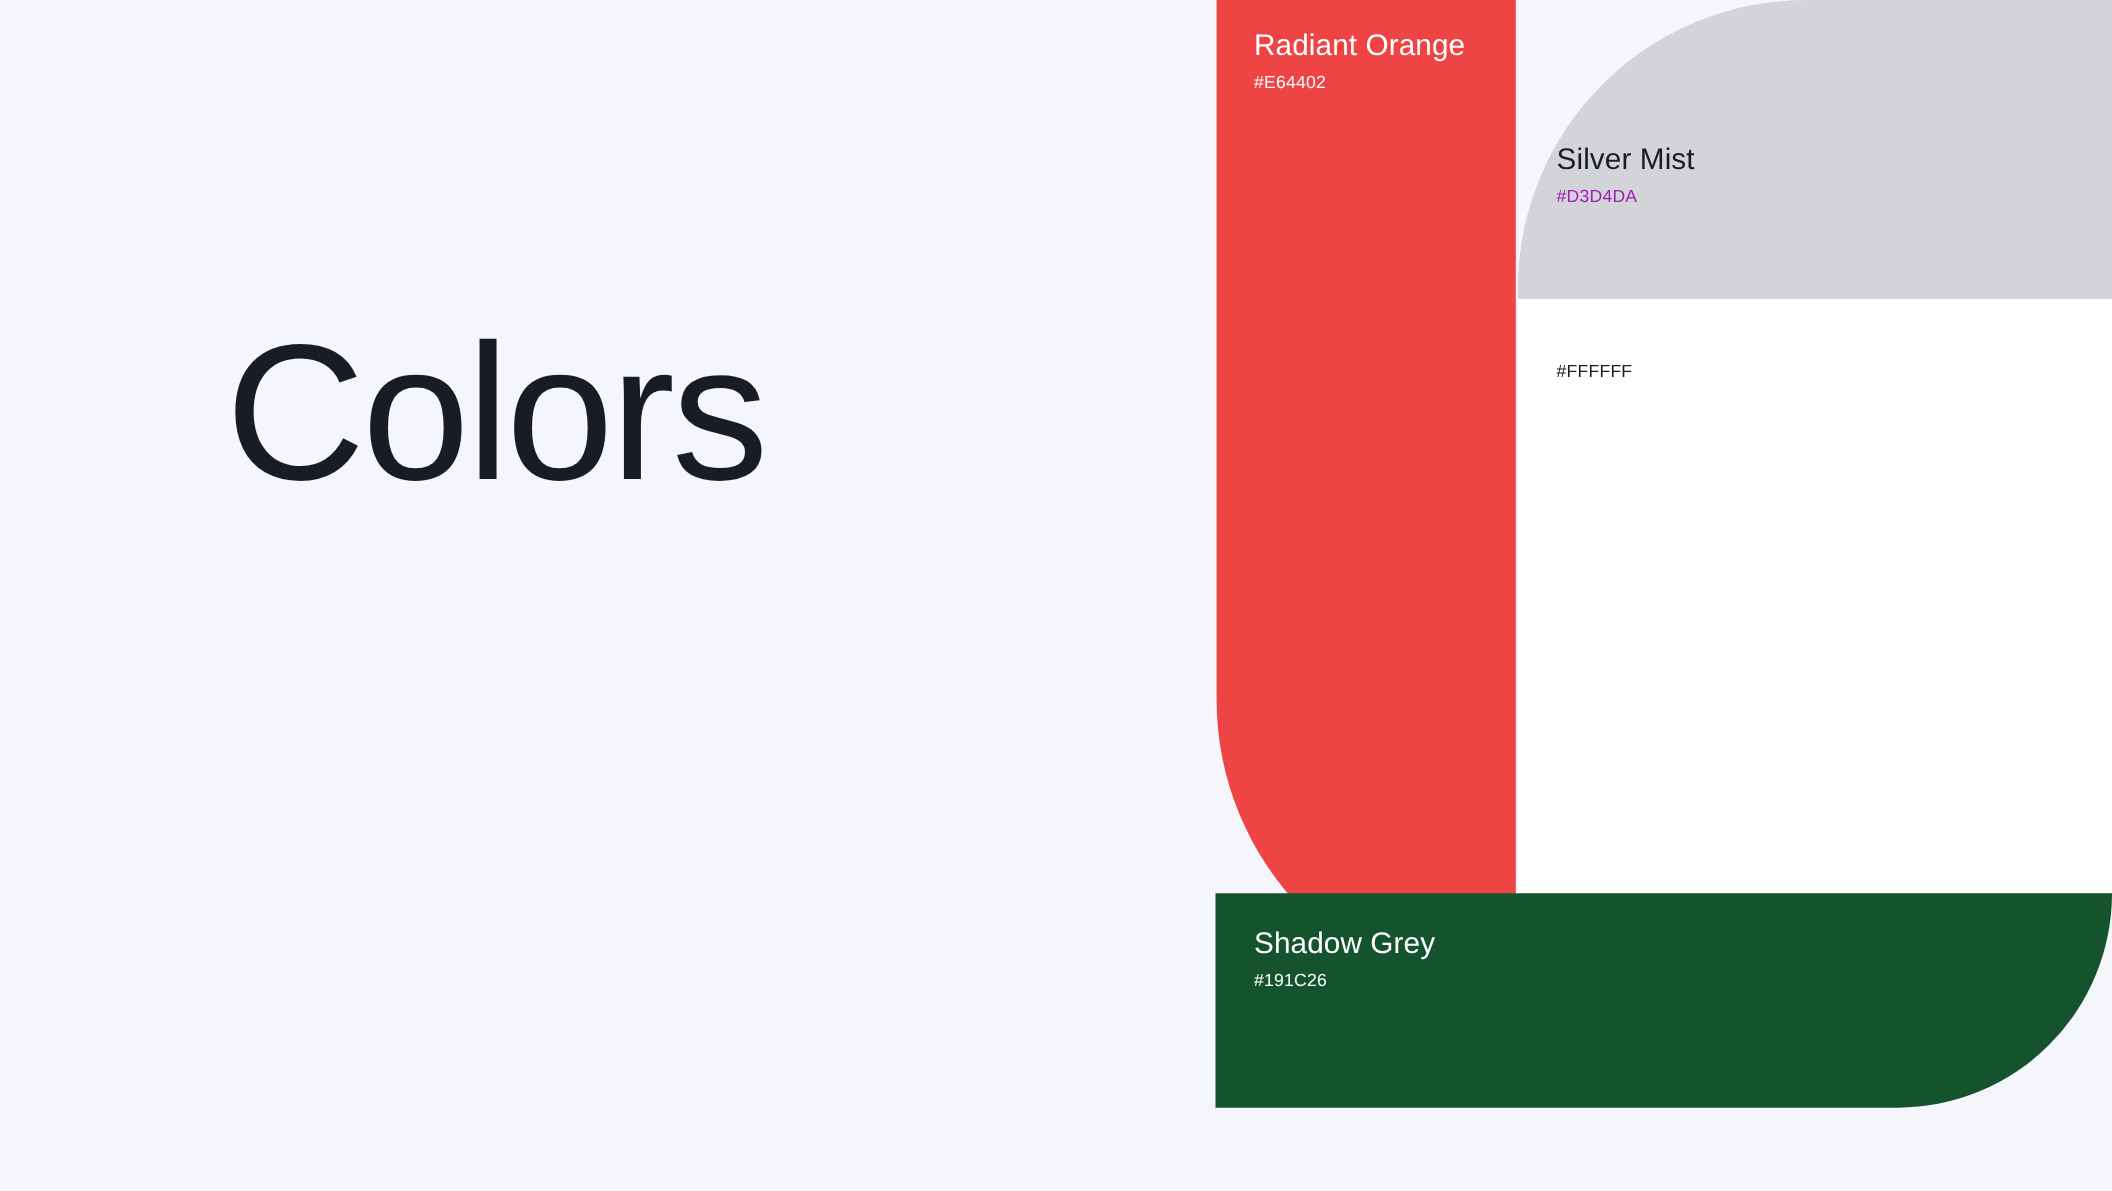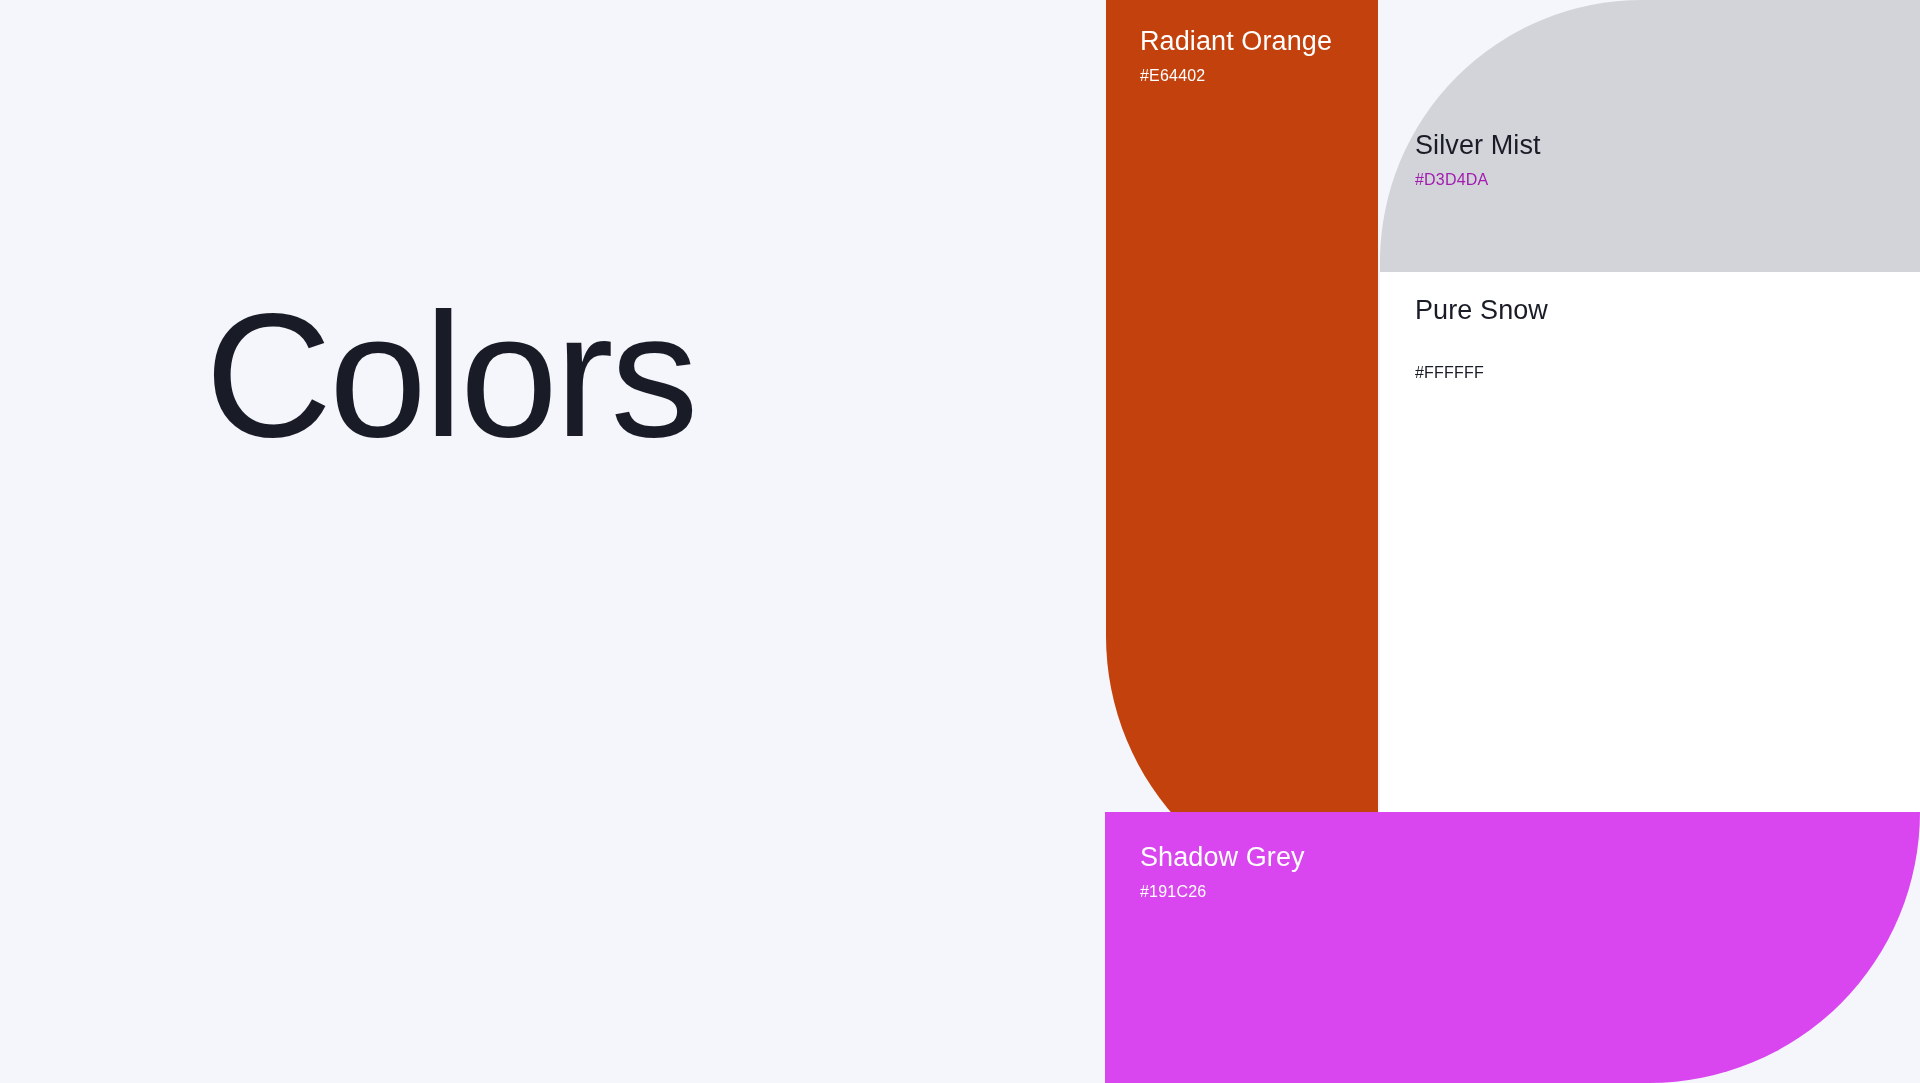--- a/index.html
+++ b/index.html
@@ -76,21 +76,21 @@
     letter-spacing: 0.2px;
     white-space: nowrap;
   }
 
   
   .swatch-orange {
     left: 1106px;
     top: 0;
     width: 272px;
     height: 908px;
-    background: #c2410c;
+    background: #ef4444;
     border-radius: 0 0 0 280px;
     z-index: 2;
   }
   .swatch-orange .swatch-name { color: #ffffff; }
   .swatch-orange .swatch-hex  { color: #ffffff; }
 
   
   .swatch-silver {
     left: 1380px;
     top: 0;
@@ -115,22 +115,22 @@
   }
   .swatch-snow .swatch-label { top: 21px; left: 35px; }
   .swatch-snow .swatch-name { color: #191c26; }
   .swatch-snow .swatch-hex  { color: #191c26; margin-top: 33px; }
 
   
   .swatch-shadow {
     left: 1105px;
     top: 812px;
     width: 815px;
-    height: 271px;
-    background: #d946ef;
+    height: 195px;
+    background: #14532d;
     border-radius: 0 0 272px 0;
     z-index: 3;
   }
   .swatch-shadow .swatch-label { top: 28px; left: 35px; }
   .swatch-shadow .swatch-name { color: #ffffff; }
   .swatch-shadow .swatch-hex  { color: #ffffff; }
 </style>
 </head>
 <body>
 
@@ -149,21 +149,20 @@
 
   <div class="swatch swatch-silver">
     <div class="swatch-label">
       <span class="swatch-name">Silver Mist</span>
       <span class="swatch-hex">#D3D4DA</span>
     </div>
   </div>
 
   <div class="swatch swatch-snow">
     <div class="swatch-label">
-      <span class="swatch-name">Pure Snow</span>
       <span class="swatch-hex">#FFFFFF</span>
     </div>
   </div>
 
   <div class="swatch swatch-shadow">
     <div class="swatch-label">
       <span class="swatch-name">Shadow Grey</span>
       <span class="swatch-hex">#191C26</span>
     </div>
   </div>

